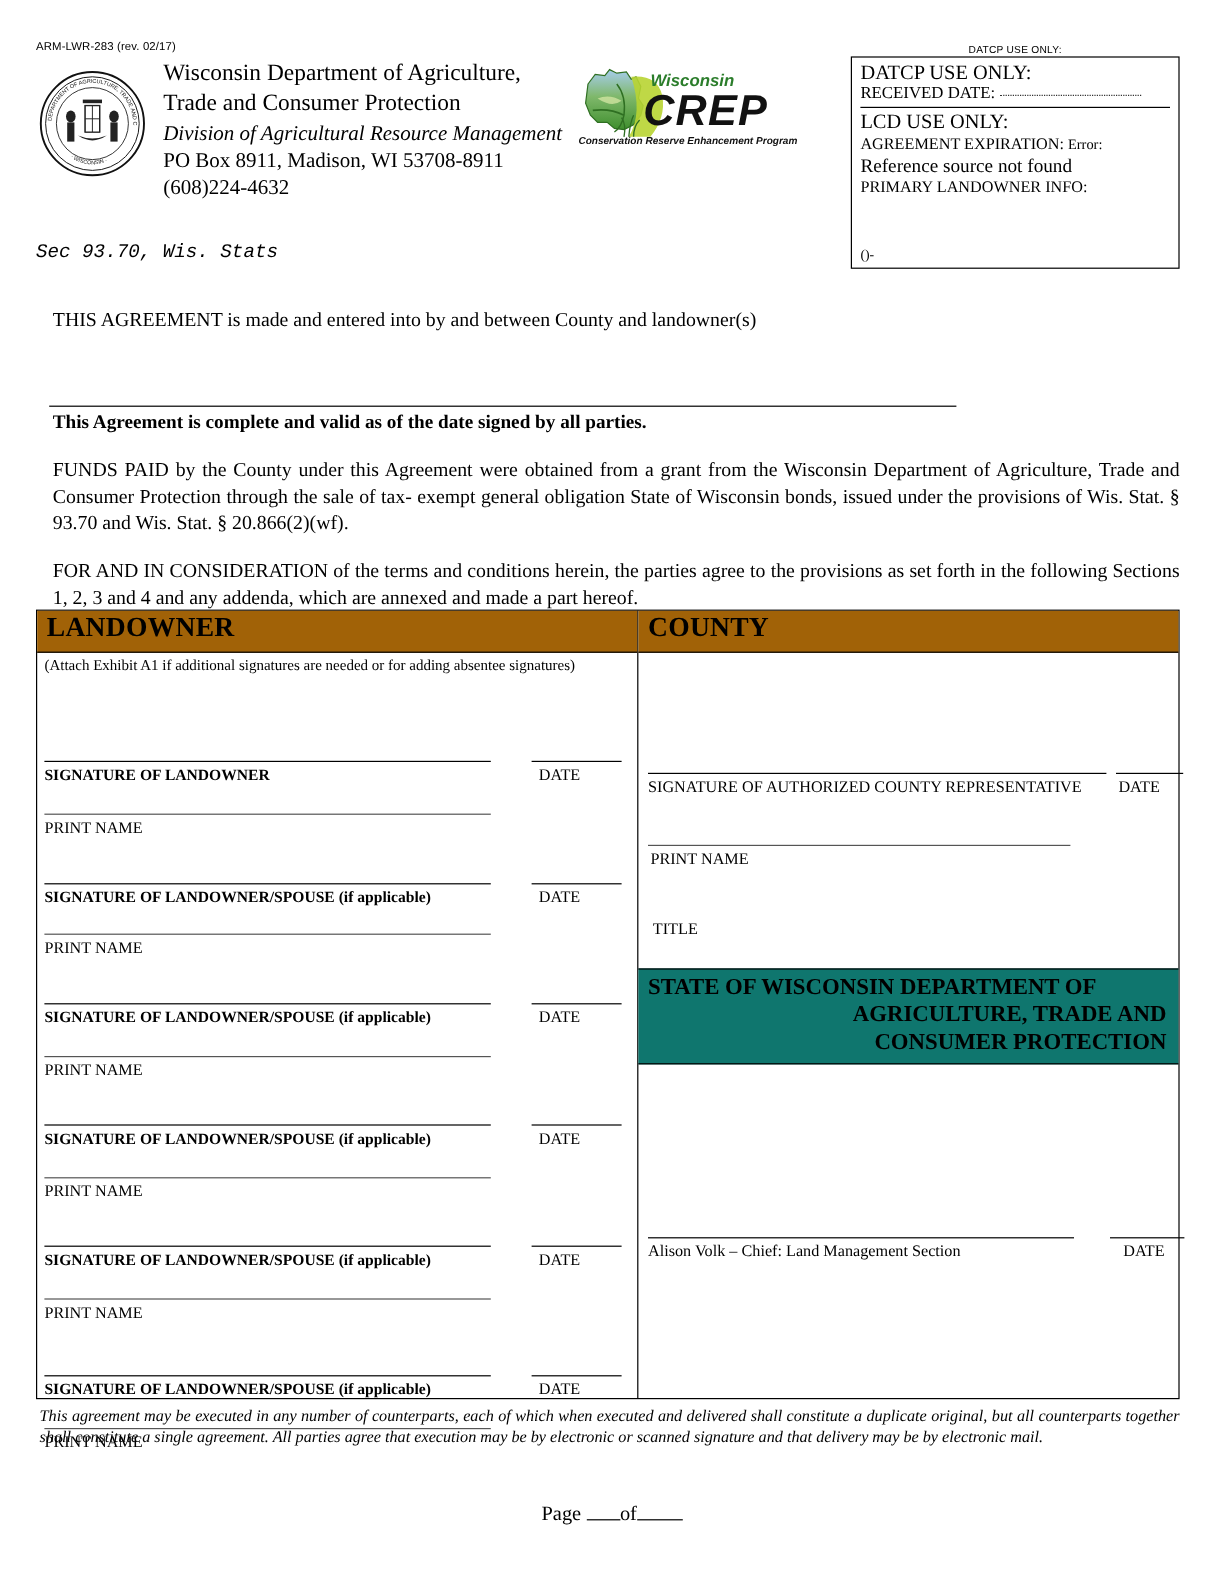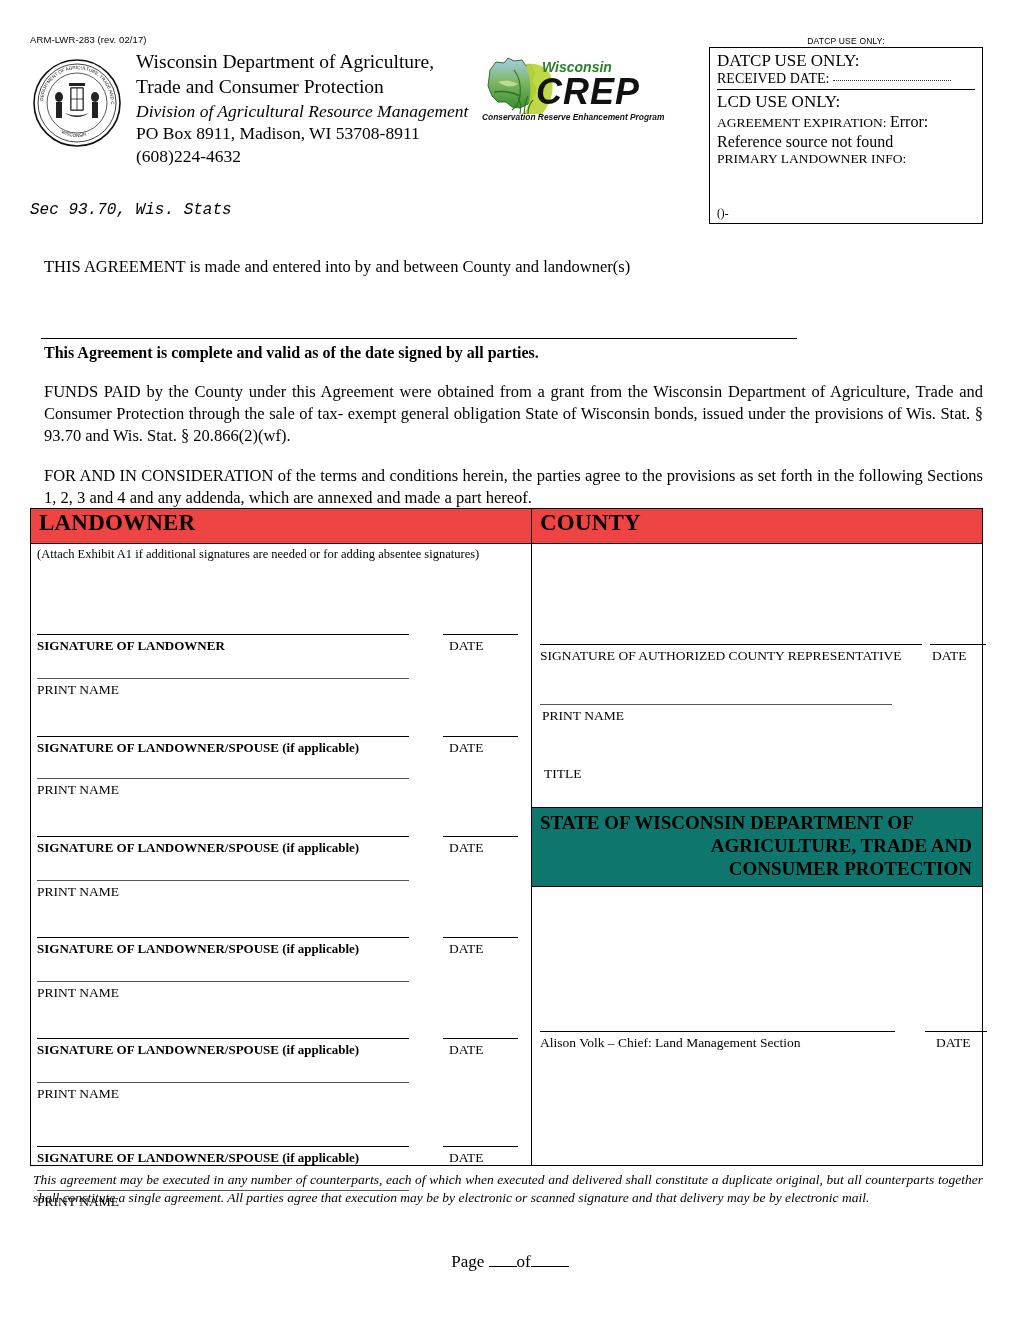--- a/index.html
+++ b/index.html
@@ -59,21 +59,21 @@
   .datcp-l2 {
     font-size: 14px; line-height: 1.2; white-space: nowrap;
     border-bottom: 1.4px solid #000; padding-bottom: 1px; margin-bottom: 2px;
   }
   .datcp-l2 .ruleline {
     display: inline-block; width: 118px; border-bottom: 1px dotted #333;
     vertical-align: 2px; margin-left: 4px;
   }
   .datcp-l3 { font-size: 17px; line-height: 1.2; margin-top: 1px; }
   .datcp-l4 { font-size: 13.5px; line-height: 1.22; }
-  .datcp-l4 .big { font-size: 16px; }
+  .datcp-l4 .big { font-size: 12px; }
   .datcp-l5 { font-size: 16px; line-height: 1.2; }
   .datcp-l6 { font-size: 13.5px; line-height: 1.25; }
   .datcp-l7 { position: absolute; left: 7px; bottom: 4px; font-size: 11.5px; }
 
   
   .doc-title {
     position: absolute; left: 30px; top: 165px;
     font-size: 30px; font-weight: bold; letter-spacing: 0px; white-space: nowrap;
   }
   .doc-subtitle {
@@ -108,21 +108,21 @@
   }
   .col-left {
     position: absolute; left: 0; top: 0; width: 501px; height: 100%;
     border-right: 1.7px solid #000;
   }
   .col-right {
     position: absolute; left: 501px; top: 0; right: 0; height: 100%;
   }
   .hdr-cell {
     height: 35px;
-    background: #ef4444;
+    background: #a16207;
     border-bottom: 1.6px solid #000;
     font-size: 23px; font-weight: bold;
     padding: 1px 0 0 8px;
     letter-spacing: 0.2px;
   }
   .note-line {
     font-size: 12.5px; padding: 3px 0 0 6px;
   }
 
   

